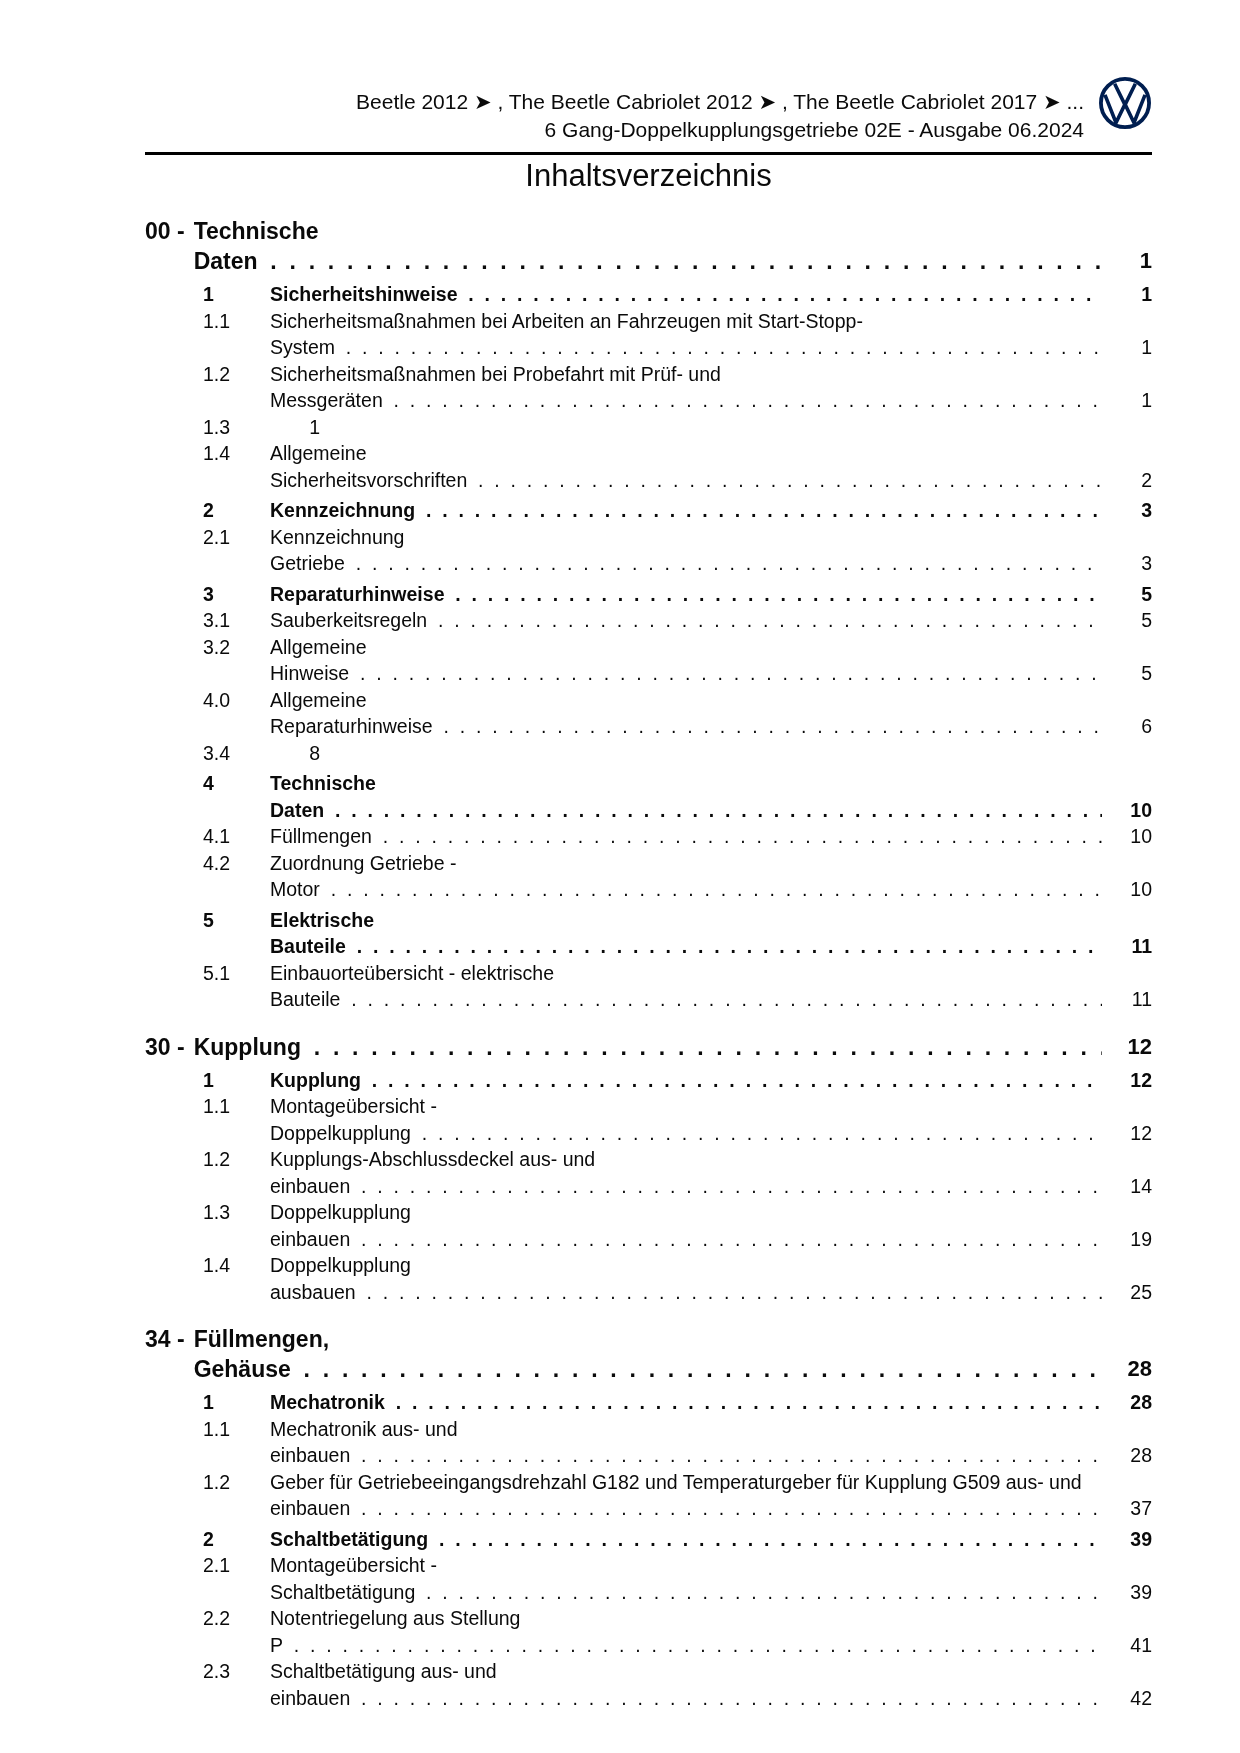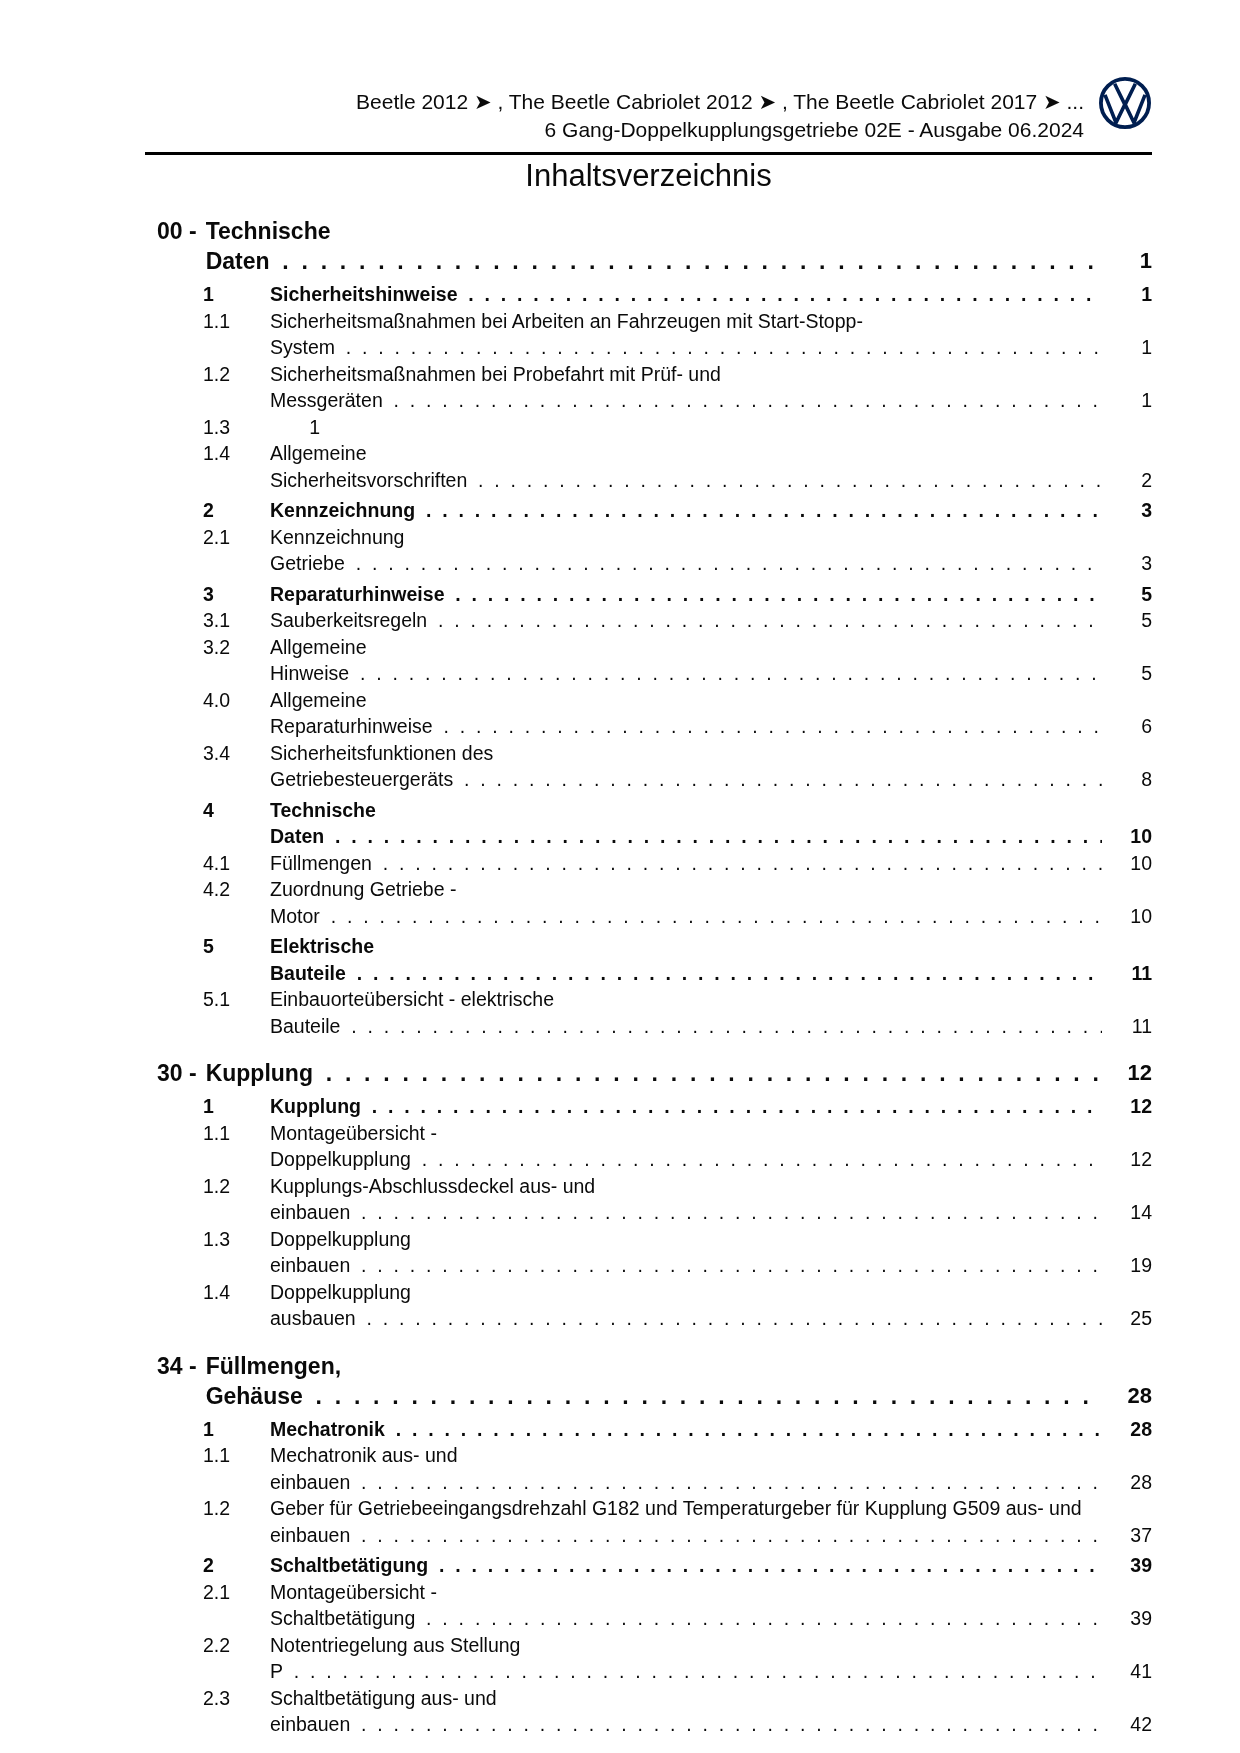--- a/index.html
+++ b/index.html
@@ -24,21 +24,21 @@
   
   .title{text-align:center;font-size:31px;font-weight:400;margin-top:0;line-height:42px;}
 
   
   .toc{margin-top:12px;}
   .row{display:flex;align-items:flex-end;font-size:19.5px;line-height:26.5px;}
   .row .num{flex:none;align-self:flex-start;}
   .level-sub,.level-section{padding-left:58px;}
   .level-sub .num,.level-section .num{width:67px;}
   .level-chapter{font-size:23px;font-weight:700;line-height:30px;margin-top:19px;margin-bottom:5px;}
-  .level-chapter .num{margin-right:9px;margin-left:12px;}
+  .level-chapter .num{margin-right:9px;}
   .level-section{font-weight:700;margin-top:4px;}
   .mid{flex:1 1 auto;min-width:0;overflow:hidden;padding-right:6px;}
   .leader{white-space:nowrap;}
   .leader::after{content:"\00a0\00a0.\00a0\00a0.\00a0\00a0.\00a0\00a0.\00a0\00a0.\00a0\00a0.\00a0\00a0.\00a0\00a0.\00a0\00a0.\00a0\00a0.\00a0\00a0.\00a0\00a0.\00a0\00a0.\00a0\00a0.\00a0\00a0.\00a0\00a0.\00a0\00a0.\00a0\00a0.\00a0\00a0.\00a0\00a0.\00a0\00a0.\00a0\00a0.\00a0\00a0.\00a0\00a0.\00a0\00a0.\00a0\00a0.\00a0\00a0.\00a0\00a0.\00a0\00a0.\00a0\00a0.\00a0\00a0.\00a0\00a0.\00a0\00a0.\00a0\00a0.\00a0\00a0.\00a0\00a0.\00a0\00a0.\00a0\00a0.\00a0\00a0.\00a0\00a0.\00a0\00a0.\00a0\00a0.\00a0\00a0.\00a0\00a0.\00a0\00a0.\00a0\00a0.\00a0\00a0.\00a0\00a0.\00a0\00a0.\00a0\00a0.\00a0\00a0.\00a0\00a0.\00a0\00a0.\00a0\00a0.\00a0\00a0.\00a0\00a0.\00a0\00a0.\00a0\00a0.\00a0\00a0.\00a0\00a0.\00a0\00a0.\00a0\00a0.\00a0\00a0.\00a0\00a0.\00a0\00a0.\00a0\00a0.\00a0\00a0.\00a0\00a0.\00a0\00a0.\00a0\00a0.\00a0\00a0.\00a0\00a0.\00a0\00a0.\00a0\00a0.\00a0\00a0.\00a0\00a0.\00a0\00a0.\00a0\00a0.\00a0\00a0.\00a0\00a0.";}
   .page-num{flex:none;width:50px;text-align:right;}
   .level-chapter .page-num{font-size:22px;}
 </style>
 </head>
 <body>
 
@@ -118,21 +118,20 @@
     <span class="mid"><span class="label">Allgemeine Hinweise</span><span class="leader" aria-hidden="true"></span></span>
     <span class="page-num">5</span>
   </div>
         <div class="row level-sub">
     <span class="num">4.0</span>
     <span class="mid"><span class="label">Allgemeine Reparaturhinweise</span><span class="leader" aria-hidden="true"></span></span>
     <span class="page-num">6</span>
   </div>
         <div class="row level-sub">
     <span class="num">3.4</span>
-    <span class="mid"><span class="label">Sicherheitsfunktionen des Getriebesteuergeräts</span><span class="leader" aria-hidden="true"></span></span>
     <span class="page-num">8</span>
   </div>
         <div class="row level-section">
     <span class="num">4</span>
     <span class="mid"><span class="label">Technische Daten</span><span class="leader" aria-hidden="true"></span></span>
     <span class="page-num">10</span>
   </div>
         <div class="row level-sub">
     <span class="num">4.1</span>
     <span class="mid"><span class="label">Füllmengen</span><span class="leader" aria-hidden="true"></span></span>

